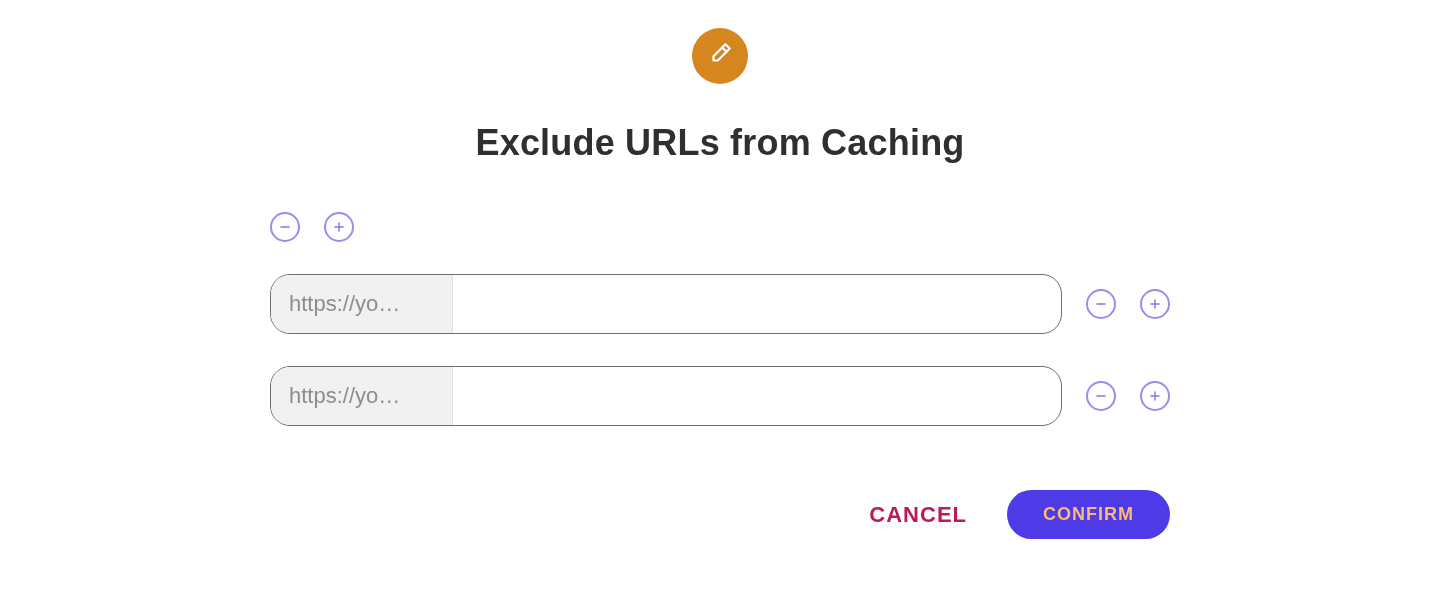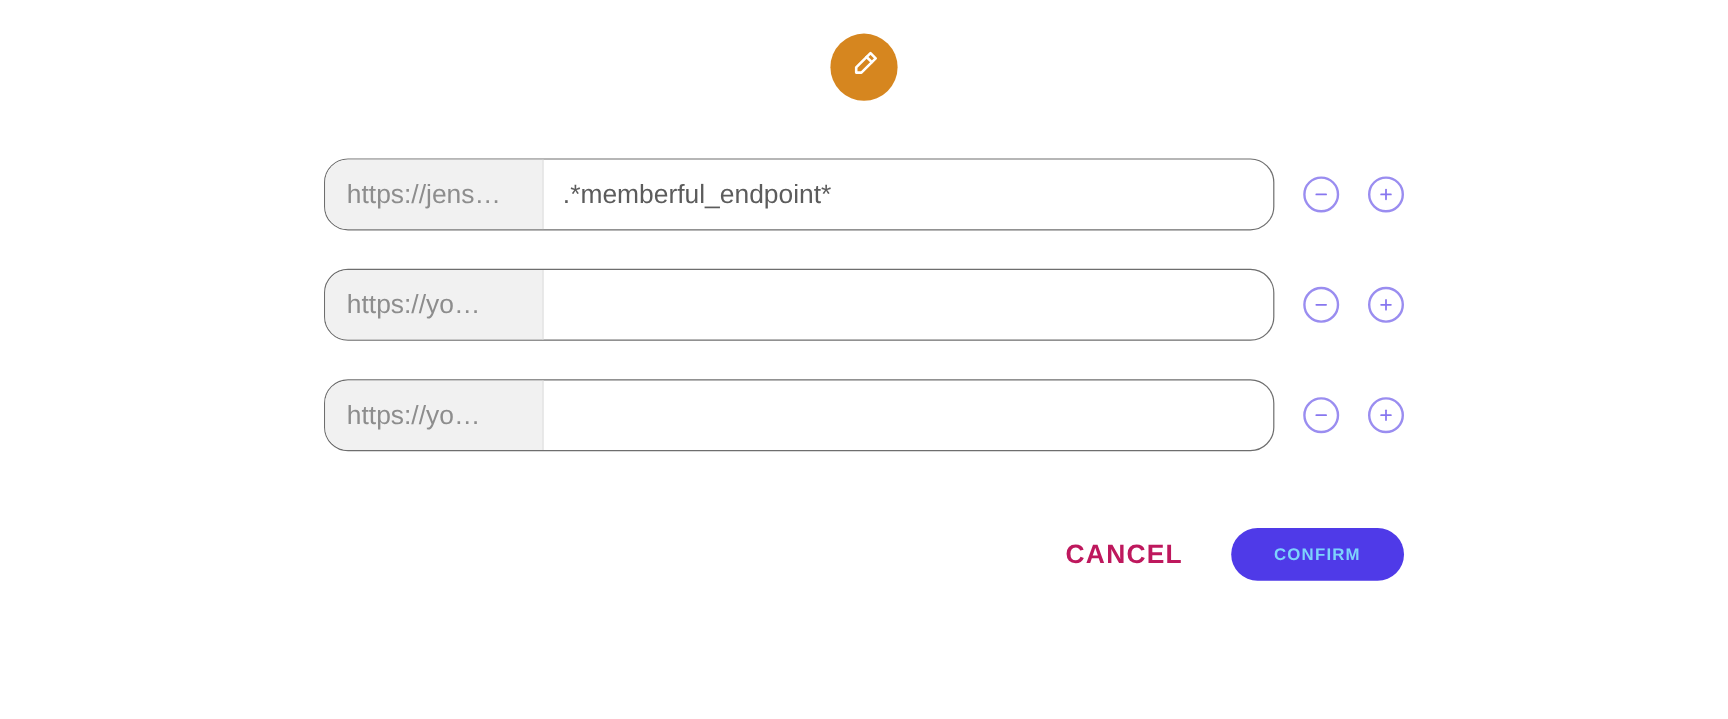--- a/index.html
+++ b/index.html
@@ -110,22 +110,22 @@
       border: none;
       color: #be185d;
       font-size: 22px;
       font-weight: 800;
       letter-spacing: 1px;
       cursor: pointer;
     }
     .btn-confirm {
       background: #4f3ae8;
       border: none;
-      color: #7dd3fc;
-      font-size: 14px;
+      color: #fdba74;
+      font-size: 18px;
       font-weight: 800;
       letter-spacing: 1px;
       padding: 14px 36px;
       border-radius: 30px;
       cursor: pointer;
     }
   </style>
 </head>
 <body>
 
@@ -133,28 +133,25 @@
 
   <div class="badge">
     <span>
       <svg width="26" height="26" viewBox="0 0 24 24" fill="none" stroke="#ffffff" stroke-width="2" stroke-linecap="round" stroke-linejoin="round">
         <path d="M17 3l4 4-11 11H6v-4L17 3z"></path>
         <path d="M14 6l4 4"></path>
       </svg>
     </span>
   </div>
 
+  <h1 class="title">Exclude URLs from Caching</h1>
 
   <div class="rows">
 
     <div class="row">
-      <div class="field">
-        <div class="prefix">https://jens…</div>
-        <input type="text" class="url-input" value=".*memberful_endpoint*" style="">
-      </div>
       <button class="icon-btn" aria-label="Remove URL">
         <span>
           <svg width="14" height="14" viewBox="0 0 24 24" fill="none" stroke="currentColor" stroke-width="2.5" stroke-linecap="round">
               <line x1="5" y1="12" x2="19" y2="12"></line>
             </svg>
         </span>
       </button>
       <button class="icon-btn" aria-label="Add URL">
         <span>
           <svg width="14" height="14" viewBox="0 0 24 24" fill="none" stroke="currentColor" stroke-width="2.5" stroke-linecap="round">

